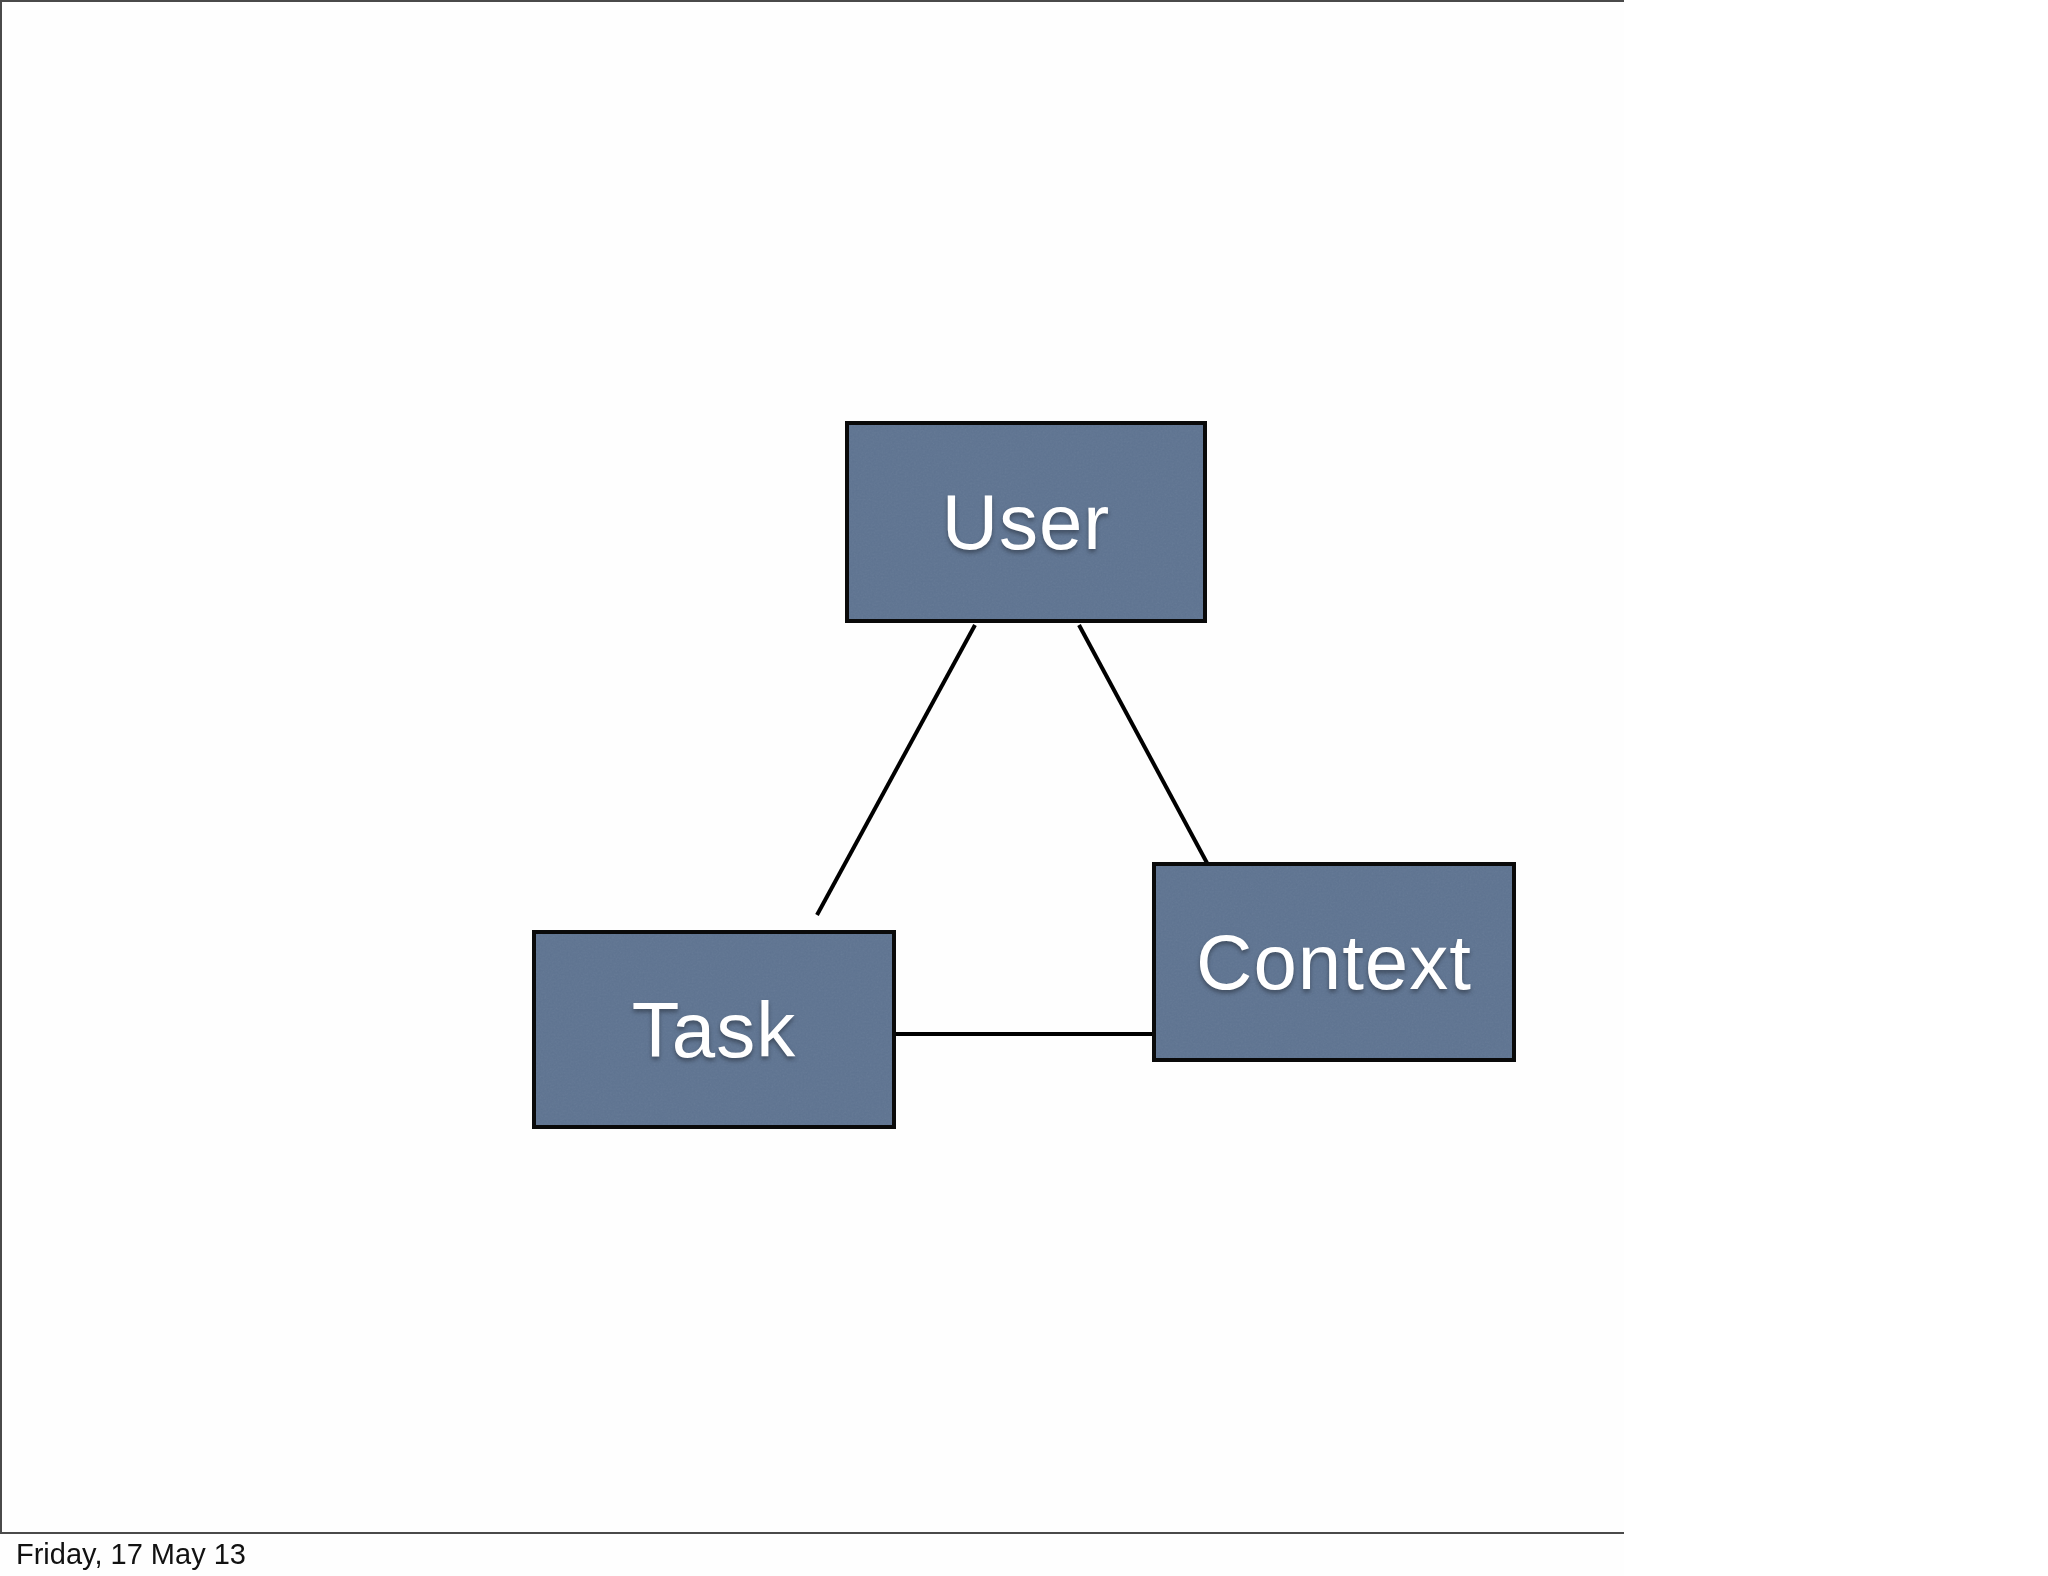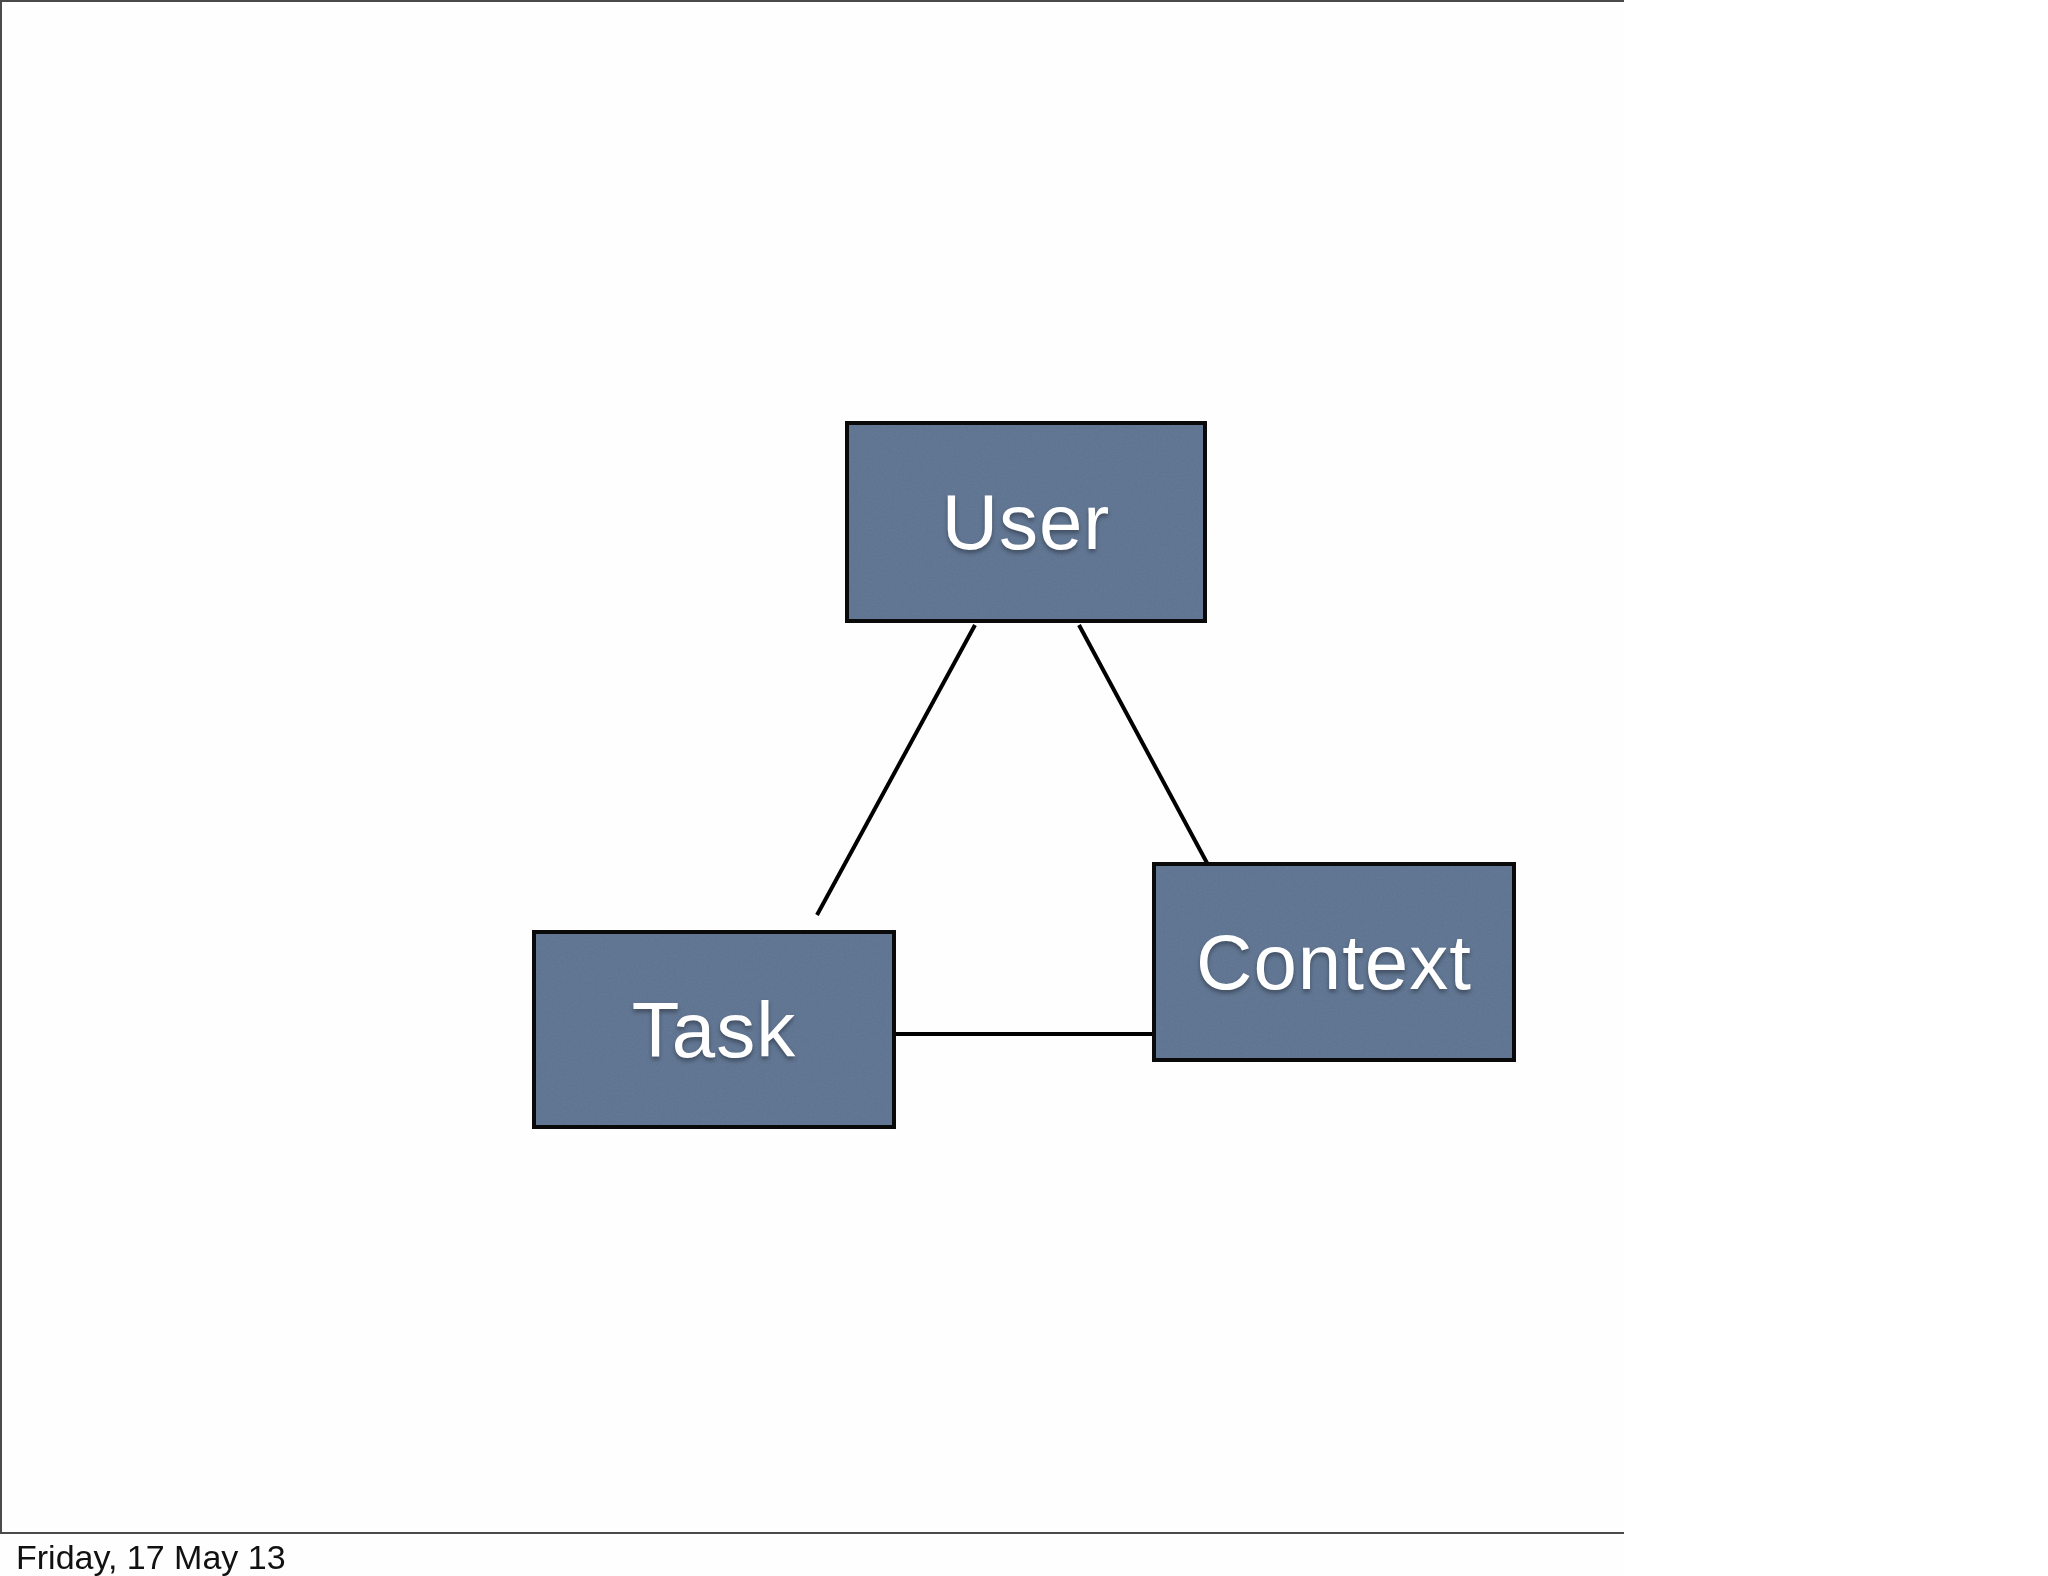--- a/index.html
+++ b/index.html
@@ -65,21 +65,21 @@
     font-weight: 400;
     letter-spacing: 1px;
     line-height: 1;
     text-shadow: 0 3px 4px rgba(0,0,0,0.35);
     user-select: none;
   }
   .footer {
     position: absolute;
     left: 16px;
     top: 1540px;
-    font-size: 34px;
+    font-size: 29px;
     color: #111111;
     line-height: 1;
   }
 </style>
 </head>
 <body>
 
 <div class="canvas">
 
   <div class="frame"></div>

